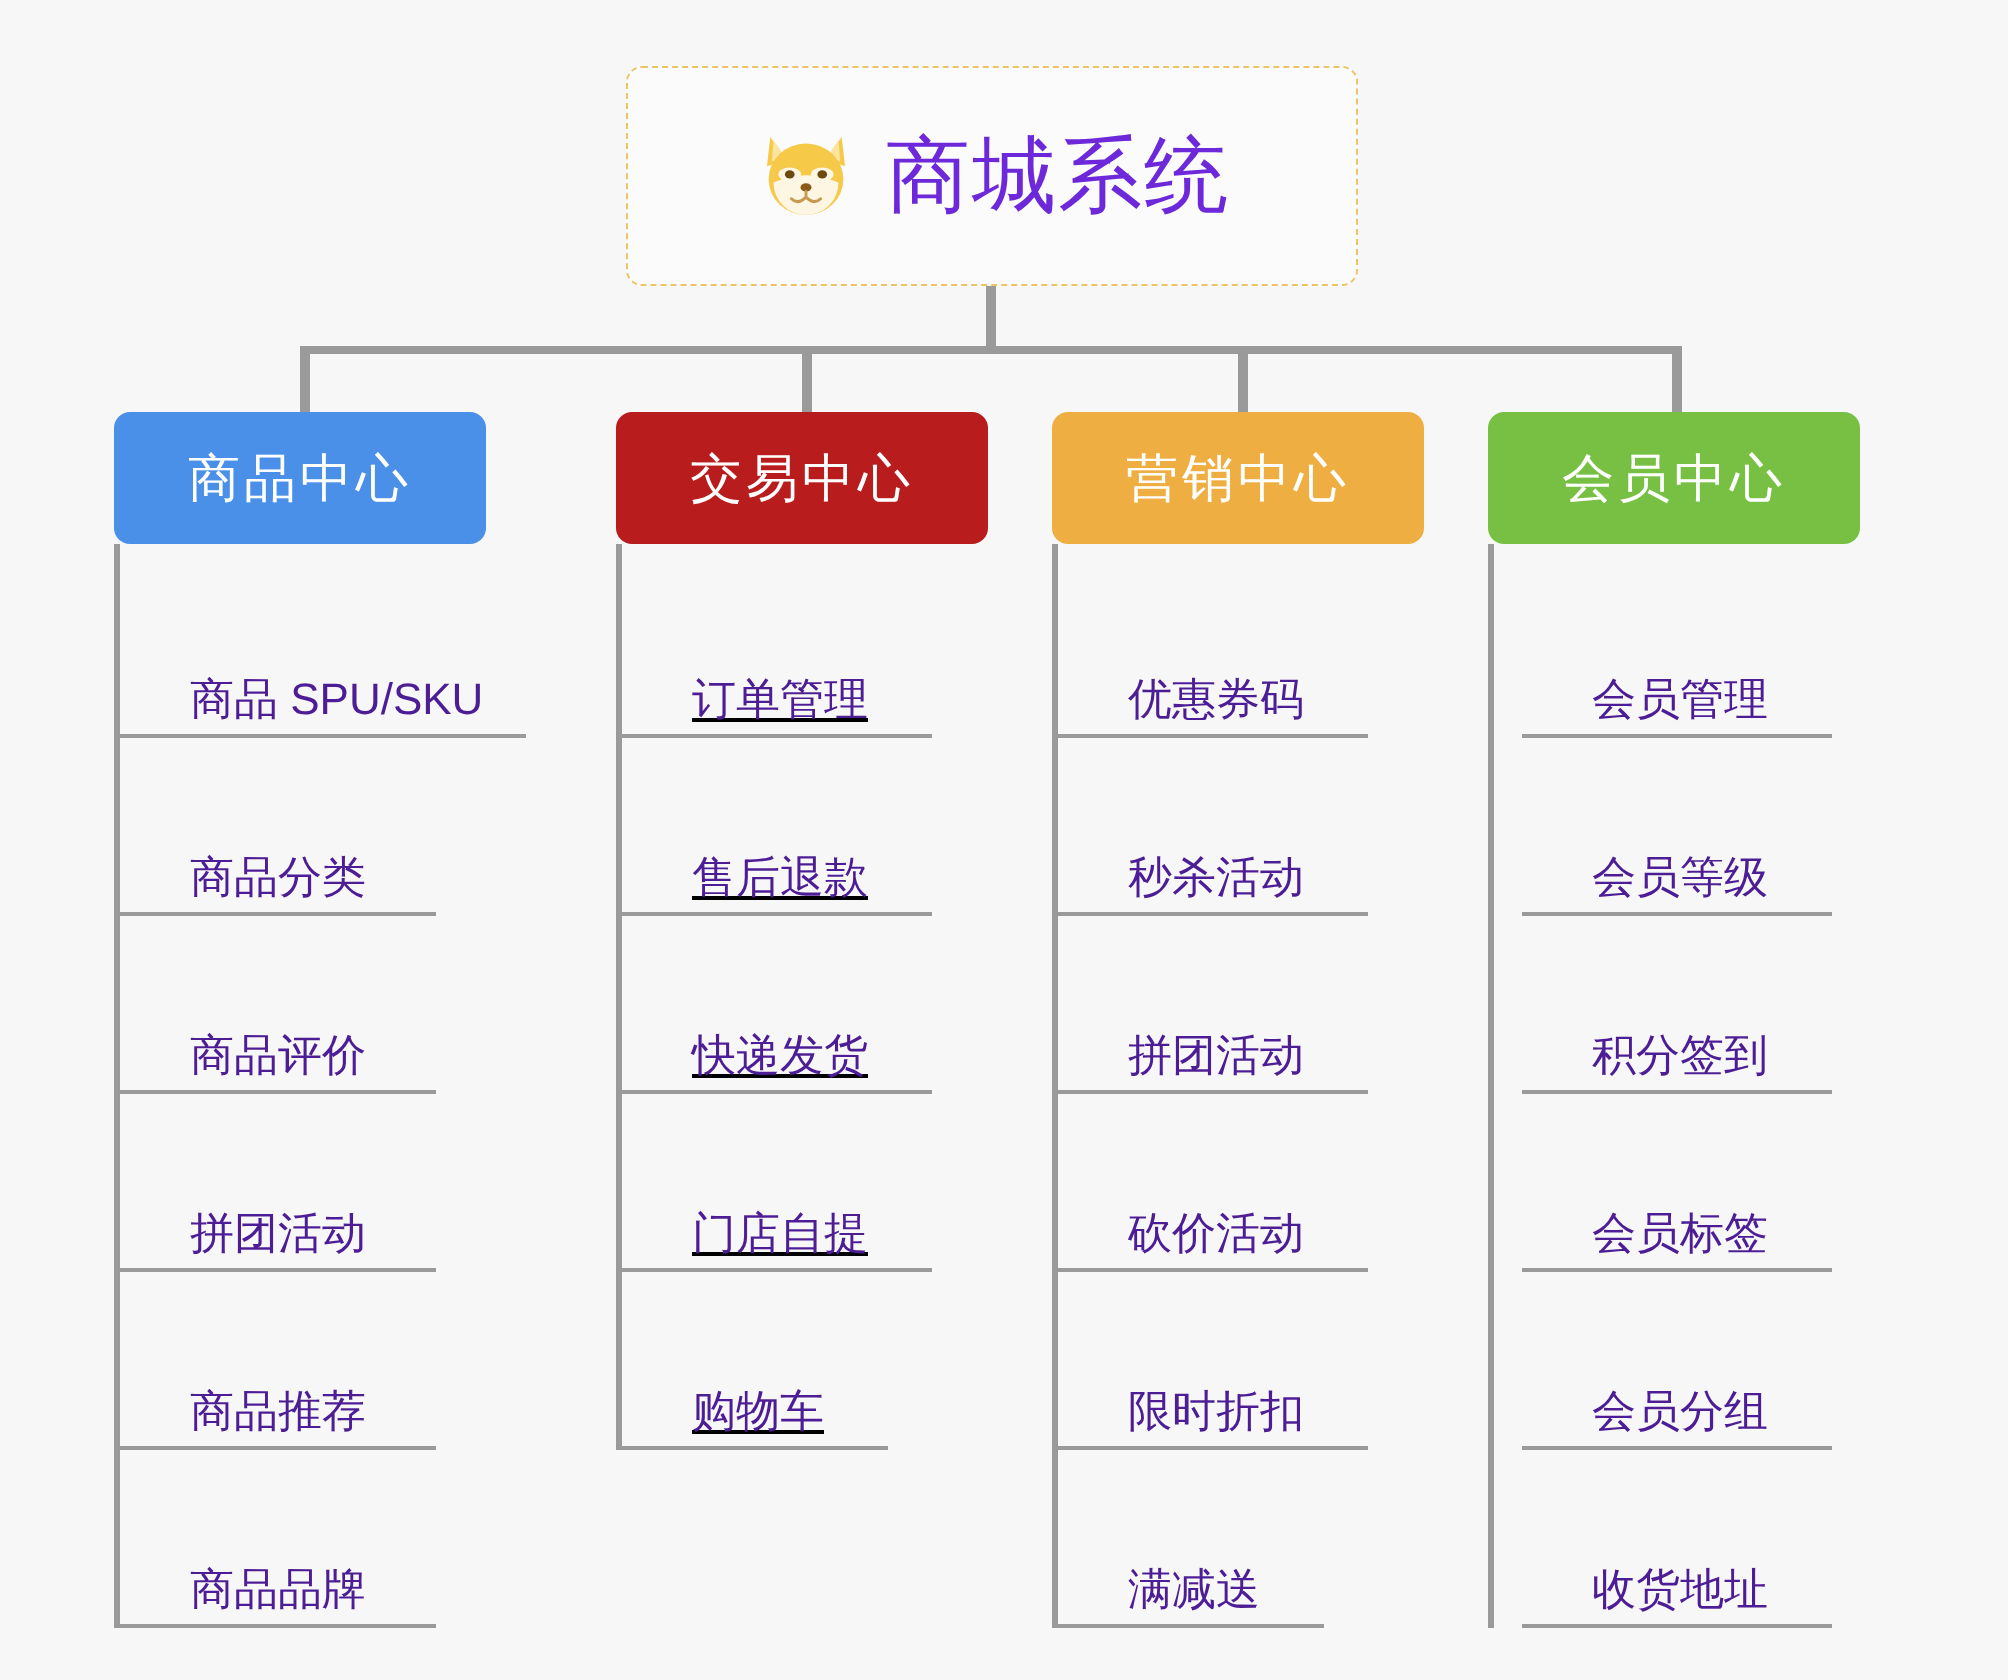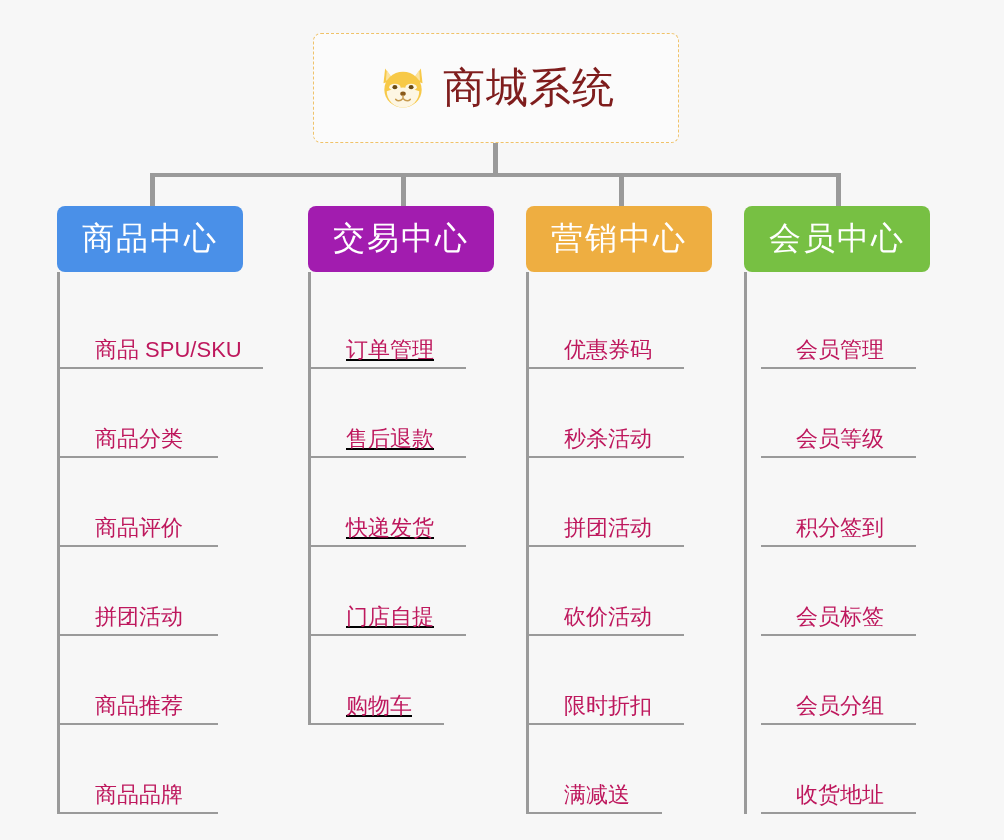--- a/index.html
+++ b/index.html
@@ -86,21 +86,21 @@
   .branch.b2 { left: 526px; width: 186px; }
   .branch.b3 { left: 744px; width: 186px; }
 
   .branch-head {
     height: 66px;
     border-radius: 8px;
     display: flex;
     align-items: center;
     justify-content: center;
     color: #ffffff;
-    font-size: 32px;
+    font-size: 26px;
     letter-spacing: 2px;
     white-space: nowrap;
   }
 
   
   .leaf-list {
     position: relative;
     margin-top: 0;
     padding-top: 8px;
     padding-left: 15px;
@@ -111,21 +111,21 @@
   .leaf {
     position: relative;
     height: 89px;
     box-sizing: border-box;
     display: flex;
     align-items: flex-end;
     padding-left: 20px;
   }
   .leaf-label {
     font-size: 22px;
-    color: #be185d;
+    color: #4c1d95;
     white-space: nowrap;
     padding-bottom: 4px;
   }
   .leaf-underline {
     position: absolute;
     left: -15px;
     bottom: 0;
     height: 2px;
     background: #9a9a9a;
   }
@@ -144,21 +144,21 @@
       <ellipse cx="32" cy="34" rx="23" ry="22" fill="#f7c948"></ellipse>
       <path d="M9 34 a23 22 0 0 0 46 0 a23 22 0 0 1 -46 0 Z" fill="#f7c948"></path>
       <path d="M12 36 a20 20 0 0 0 40 0 q-20 -9 -40 0 Z" fill="#fdf6e3"></path>
       <ellipse cx="22" cy="31" rx="7" ry="4.2" fill="#fdf6e3"></ellipse>
       <ellipse cx="42" cy="31" rx="7" ry="4.2" fill="#fdf6e3"></ellipse>
       <ellipse cx="22" cy="31" rx="3" ry="2.6" fill="#6b4a12"></ellipse>
       <ellipse cx="42" cy="31" rx="3" ry="2.6" fill="#6b4a12"></ellipse>
       <ellipse cx="32" cy="39" rx="3.4" ry="2.6" fill="#8a5a1b"></ellipse>
       <path d="M32 41.5 L32 45 M32 45 q-5 5 -9 1 M32 45 q5 5 9 1" stroke="#c79a4e" stroke-width="1.8" fill="none" stroke-linecap="round"></path>
     </svg>
-    <span class="root-title" style="color: #7f1d1d;">商城系统</span>
+    <span class="root-title" style="color: #6d28d9;">商城系统</span>
   </div>
 
   <div class="conn conn-stem" style="background: rgb(154, 154, 154);"></div>
   <div class="conn conn-bar" style="background: rgb(154, 154, 154);"></div>
   <div class="conn conn-drop c0" style="background: rgb(154, 154, 154);"></div>
   <div class="conn conn-drop c1" style="background: rgb(154, 154, 154);"></div>
   <div class="conn conn-drop c2" style="background: rgb(154, 154, 154);"></div>
   <div class="conn conn-drop c3" style="background: rgb(154, 154, 154);"></div>
 
   <div class="branch b0">
@@ -185,21 +185,21 @@
         <span class="leaf-underline" style="width: 158px; background: rgb(154, 154, 154);"></span>
       </div>
       <div class="leaf">
         <span class="leaf-label">商品品牌</span>
         <span class="leaf-underline" style="width: 158px; background: rgb(154, 154, 154);"></span>
       </div>
     </div>
   </div>
 
   <div class="branch b1">
-    <div class="branch-head" style="background: #a21caf;">交易中心</div>
+    <div class="branch-head" style="background: #b91c1c;">交易中心</div>
     <div class="leaf-list" style="border-left-color: rgb(154, 154, 154); text-decoration: underline;">
       <div class="leaf">
         <span class="leaf-label">订单管理</span>
         <span class="leaf-underline" style="width: 155px; background: rgb(154, 154, 154);"></span>
       </div>
       <div class="leaf">
         <span class="leaf-label">售后退款</span>
         <span class="leaf-underline" style="width: 155px; background: rgb(154, 154, 154);"></span>
       </div>
       <div class="leaf">

